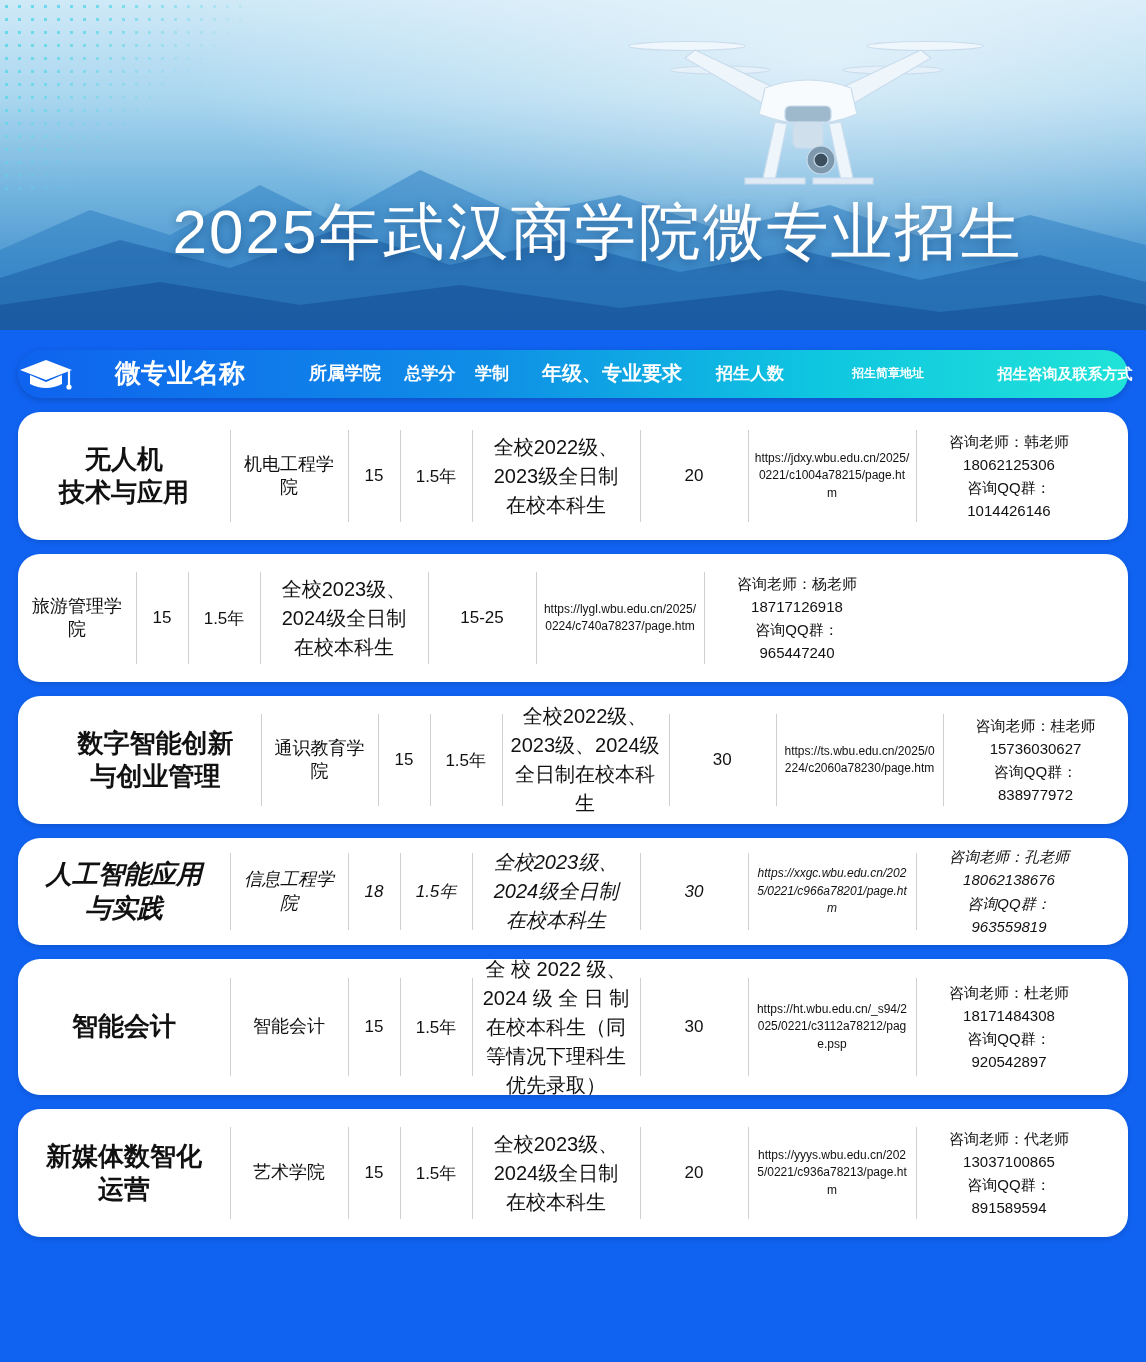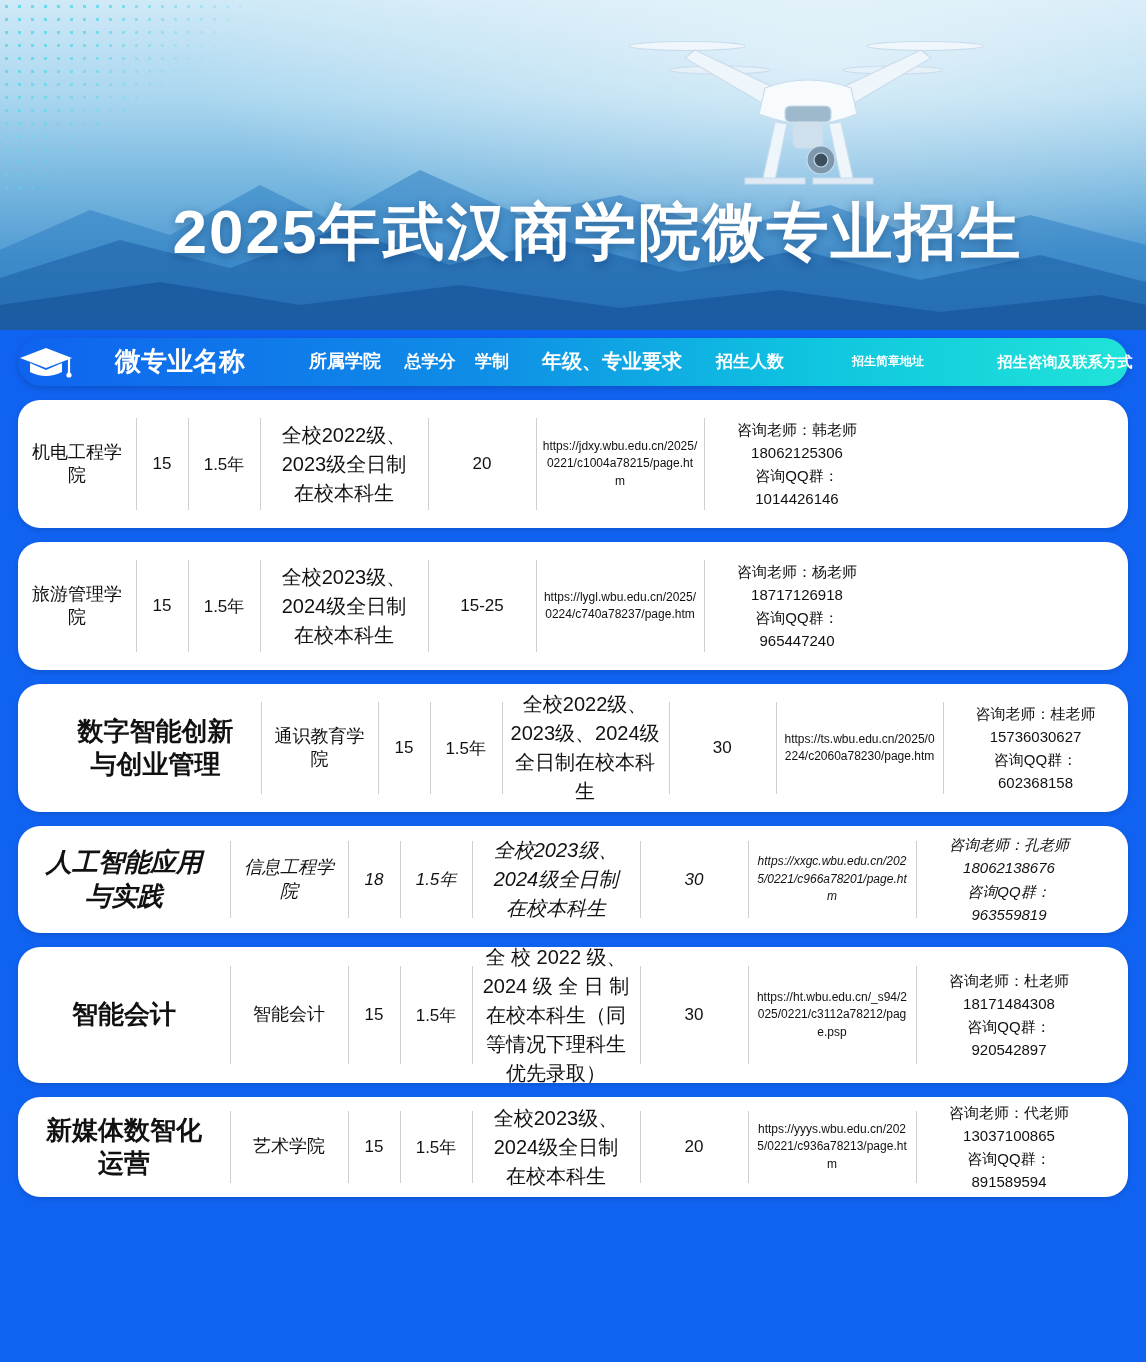--- a/index.html
+++ b/index.html
@@ -45,38 +45,38 @@
     mask-image: linear-gradient(135deg, rgba(0,0,0,1) 0%, rgba(0,0,0,0.85) 25%, rgba(0,0,0,0) 62%);
     opacity: .95;
   }
   .hero-title {
     position: absolute;
     left: 9px; right: 0;
     top: 190px;
     text-align: center;
     color: #ffffff;
     font-size: 62px;
-    font-weight: bold;
+    font-weight: normal;
     letter-spacing: 2px;
     text-shadow: 0 3px 10px rgba(10,50,100,0.45);
     white-space: nowrap;
     padding-left: 40px;
   }
 
   
   .drone { position: absolute; left: 625px; top: 10px; width: 370px; height: 195px; }
 
   
   .sheet {
     position: relative;
     padding: 0 18px;
   }
   .head-row {
     position: relative;
-    margin: 8px 0 14px 0;
+    margin: 20px 0 14px 0;
     height: 48px;
     border-radius: 24px;
     background: linear-gradient(90deg, #0f63ef 0%, #0f8ee6 42%, #0fc6e0 72%, #20e3d8 100%);
     display: flex;
     align-items: center;
     color: #fff;
     font-size: 18px;
     font-weight: bold;
     box-shadow: 0 2px 6px rgba(0,0,0,0.18);
   }
@@ -119,21 +119,21 @@
   .c-req    { width: 168px; font-size: 20px; line-height: 1.45; }
   .c-quota  { width: 108px; font-size: 17px; }
   .c-url    { width: 168px; font-size: 12px; line-height: 1.45; word-break: break-all; }
   .c-contact{ width: 186px; font-size: 15px; line-height: 1.55; }
 
   .r-h1 { height: 128px; }
   .r-h2 { height: 128px; }
   .r-h3 { height: 128px; padding-left: 32px; }
   .r-h4 { height: 107px; font-style: italic; }
   .r-h5 { height: 136px; }
-  .r-h6 { height: 100px; }
+  .r-h6 { height: 128px; }
 
   .multiline { white-space: pre-line; }
 </style>
 </head>
 <body>
 
 <div class="hero">
   <div class="hero-sky"></div>
 
   <div class="mountain">
@@ -193,20 +193,22 @@
       <span class="c-credit">总学分</span>
       <span class="c-length">学制</span>
       <span class="c-req">年级、专业要求</span>
       <span class="c-quota">招生人数</span>
       <span class="c-url">招生简章地址</span>
       <span class="c-contact">招生咨询及联系方式</span>
     </div>
   </div>
 
   <div class="row r-h1">
+    <div class="cell c-name multiline">无人机
+技术与应用</div>
     <div class="cell c-school">机电工程学院</div>
     <div class="cell c-credit">15</div>
     <div class="cell c-length">1.5年</div>
     <div class="cell c-req multiline">全校2022级、
 2023级全日制
 在校本科生</div>
     <div class="cell c-quota">20</div>
     <div class="cell c-url">https://jdxy.wbu.edu.cn/2025/0221/c1004a78215/page.htm</div>
     <div class="cell c-contact multiline">咨询老师：韩老师
 18062125306
@@ -236,21 +238,21 @@
     <div class="cell c-credit">15</div>
     <div class="cell c-length">1.5年</div>
     <div class="cell c-req multiline">全校2022级、
 2023级、2024级
 全日制在校本科生</div>
     <div class="cell c-quota">30</div>
     <div class="cell c-url">https://ts.wbu.edu.cn/2025/0224/c2060a78230/page.htm</div>
     <div class="cell c-contact multiline">咨询老师：桂老师
 15736030627
 咨询QQ群：
-602368158</div>
+838977972</div>
   </div>
 
   <div class="row r-h4">
     <div class="cell c-name multiline">人工智能应用
 与实践</div>
     <div class="cell c-school">信息工程学院</div>
     <div class="cell c-credit">18</div>
     <div class="cell c-length">1.5年</div>
     <div class="cell c-req multiline">全校2023级、
 2024级全日制

